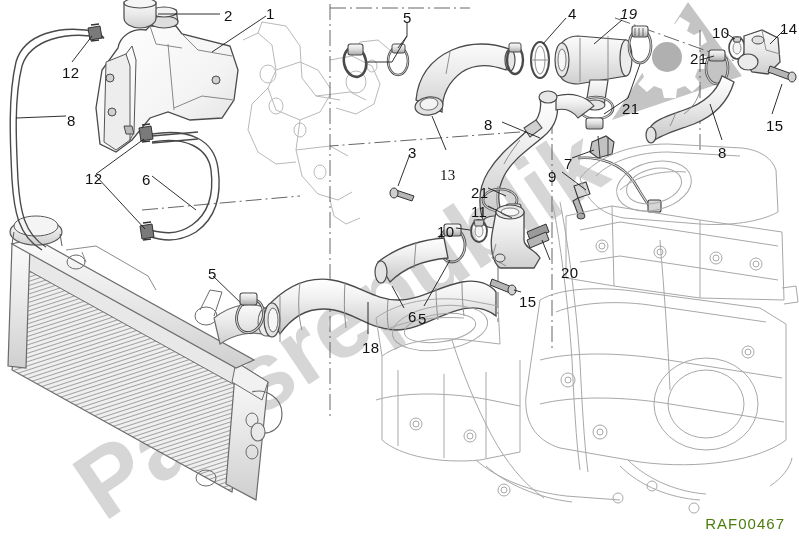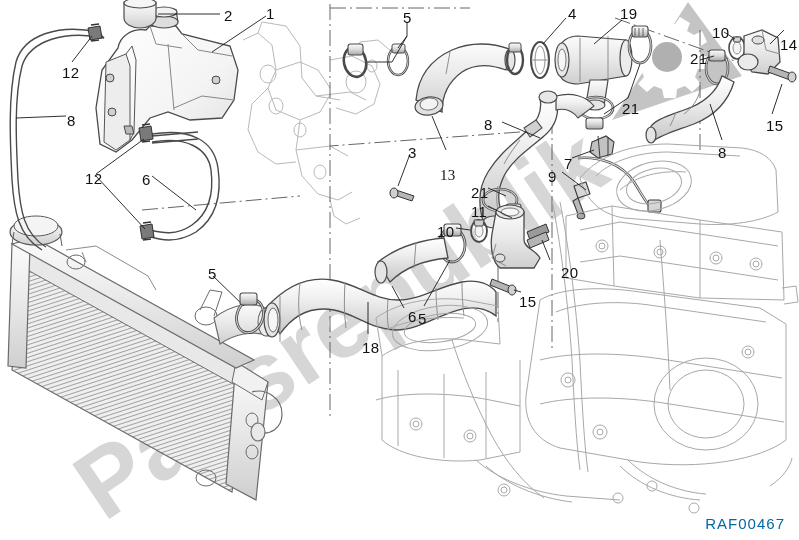--- a/index.html
+++ b/index.html
@@ -34,21 +34,21 @@
     white-space: nowrap;
     letter-spacing: 0.3px;
   }
   #partnumber {
     position: absolute;
     right: 14px;
     bottom: 8px;
     font-family: "Liberation Sans", sans-serif;
     font-size: 15px;
     letter-spacing: 1px;
-    color: #0369a1;
+    color: #4d7c0f;
   }
   .wm-text {
     font-family: "Liberation Sans", sans-serif;
     font-weight: bold;
     font-size: 96px;
     fill: #d6d6d6;
   }
 </style>
 </head>
 <body>
@@ -553,23 +553,23 @@
   </svg>
 
   <div class="callout" style="left:224px; top:8px;">2</div>
   <div class="callout" style="left:266px; top:6px;">1</div>
   <div class="callout" style="left:62px; top:65px;">12</div>
   <div class="callout" style="left:67px; top:113px;">8</div>
   <div class="callout" style="left:85px; top:171px;">12</div>
   <div class="callout" style="left:142px; top:172px;">6</div>
   <div class="callout" style="left:403px; top:10px;">5</div>
   <div class="callout" style="left:568px; top:6px;">4</div>
-  <div class="callout" style="left:620px; top:6px;">19</div>
+  <div class="callout" style="left:620px; top:6px;font-style:italic;">19</div>
   <div class="callout" style="left:712px; top:25px;">10</div>
-  <div class="callout" style="left:780px; top:21px;margin-top:16px;">14</div>
+  <div class="callout" style="left:780px; top:21px;">14</div>
   <div class="callout" style="left:690px; top:51px;">21</div>
   <div class="callout" style="left:622px; top:101px;">21</div>
   <div class="callout" style="left:484px; top:117px;">8</div>
   <div class="callout" style="left:564px; top:156px;">7</div>
   <div class="callout" style="left:440px; top:168px;font-family:Liberation Serif, serif;">13</div>
   <div class="callout" style="left:408px; top:145px;">3</div>
   <div class="callout" style="left:766px; top:118px;">15</div>
   <div class="callout" style="left:718px; top:145px;">8</div>
   <div class="callout" style="left:548px; top:169px;">9</div>
   <div class="callout" style="left:471px; top:185px;">21</div>

